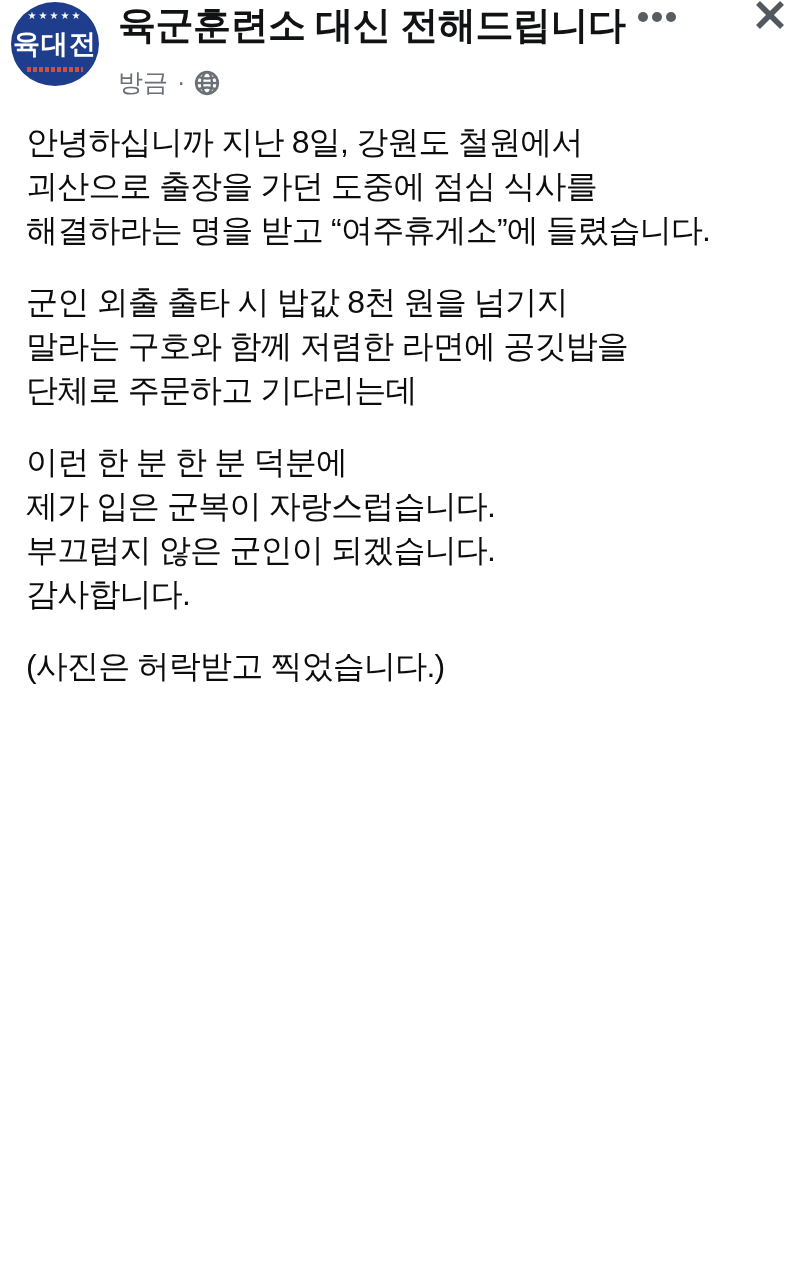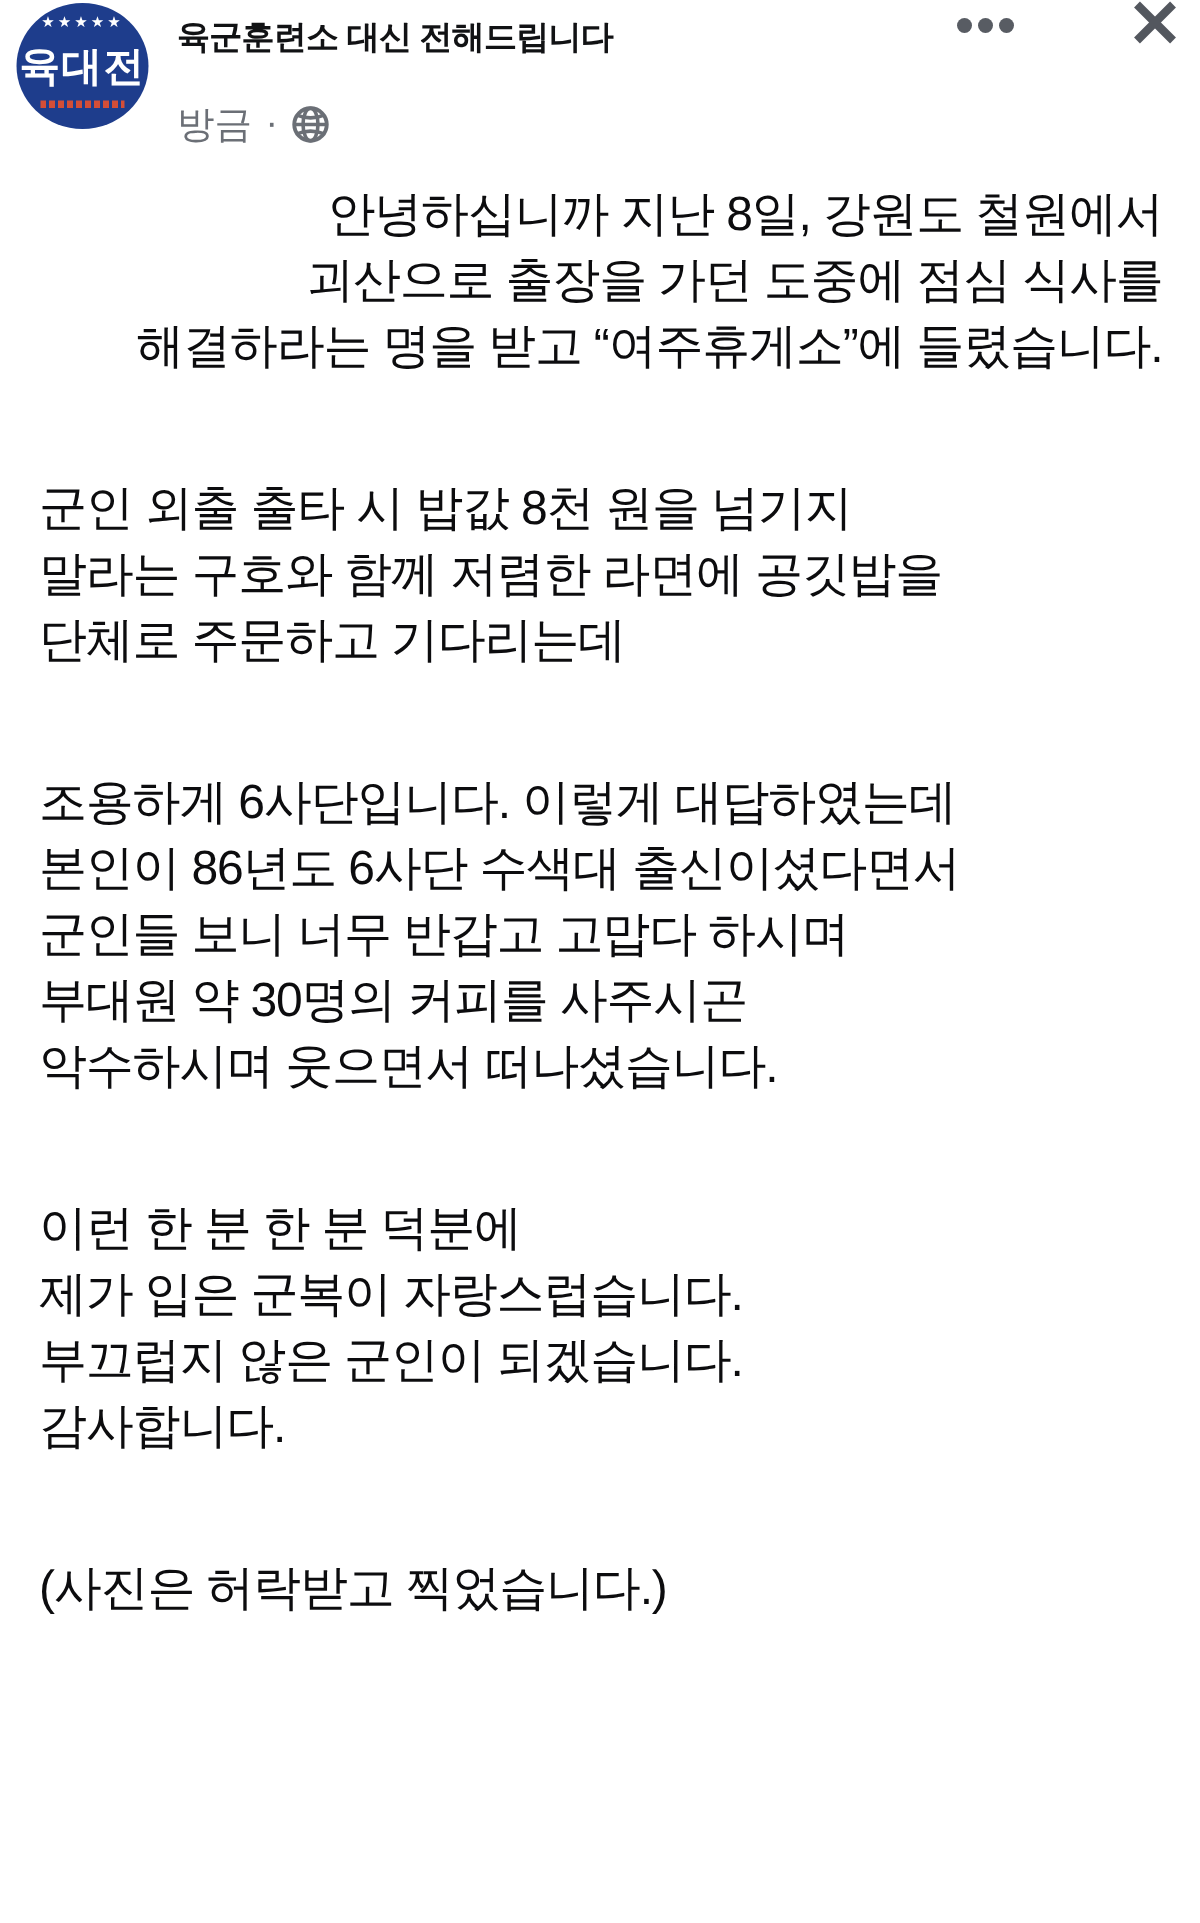--- a/index.html
+++ b/index.html
@@ -50,21 +50,21 @@
   .avatar .tagline {
     position: absolute;
     bottom: 14px; left: 16px; right: 16px;
     height: 5px;
     background: repeating-linear-gradient(90deg,
       #e8502e 0 4px, rgba(0,0,0,0) 4px 6px);
     opacity: 0.9;
   }
   .head-text { margin-left: 19px; padding-top: 3px; flex: 1 1 auto; min-width: 0; }
   .page-name {
-    font-size: 22px;
+    font-size: 38px;
     font-weight: 700;
     color: #111214;
     line-height: 40px;
     letter-spacing: -0.5px;
     cursor: pointer;
   }
   .meta-row {
     display: flex;
     align-items: center;
     margin-top: 21px;
@@ -106,23 +106,23 @@
   
   .post-body {
     padding: 21px 25px 0 26px;
   }
   .para {
     font-size: 32px;
     line-height: 44px;
     color: #0c0c0e;
     letter-spacing: -0.8px;
     white-space: pre-line;
-    margin-top: 64px;
+    margin-top: 28px;
   }
-  .para:first-child { margin-top: 0; text-align: right; }
+  .para:first-child { margin-top: 0; }
 </style>
 </head>
 <body>
 
 <div class="post">
 
   <div class="header">
 
     <div class="avatar">
       <div class="stars">★★★★★</div>
@@ -161,25 +161,20 @@
 
   </div>
 
   <div class="post-body">
       <p class="para">안녕하십니까 지난 8일, 강원도 철원에서
 괴산으로 출장을 가던 도중에 점심 식사를
 해결하라는 명을 받고 “여주휴게소”에 들렸습니다.</p>
       <p class="para">군인 외출 출타 시 밥값 8천 원을 넘기지
 말라는 구호와 함께 저렴한 라면에 공깃밥을
 단체로 주문하고 기다리는데</p>
-      <p class="para">조용하게 6사단입니다. 이렇게 대답하였는데
-본인이 86년도 6사단 수색대 출신이셨다면서
-군인들 보니 너무 반갑고 고맙다 하시며
-부대원 약 30명의 커피를 사주시곤
-악수하시며 웃으면서 떠나셨습니다.</p>
       <p class="para">이런 한 분 한 분 덕분에
 제가 입은 군복이 자랑스럽습니다.
 부끄럽지 않은 군인이 되겠습니다.
 감사합니다.</p>
       <p class="para">(사진은 허락받고 찍었습니다.)</p>
     </div>
 
 </div>
 
 </body></html>

